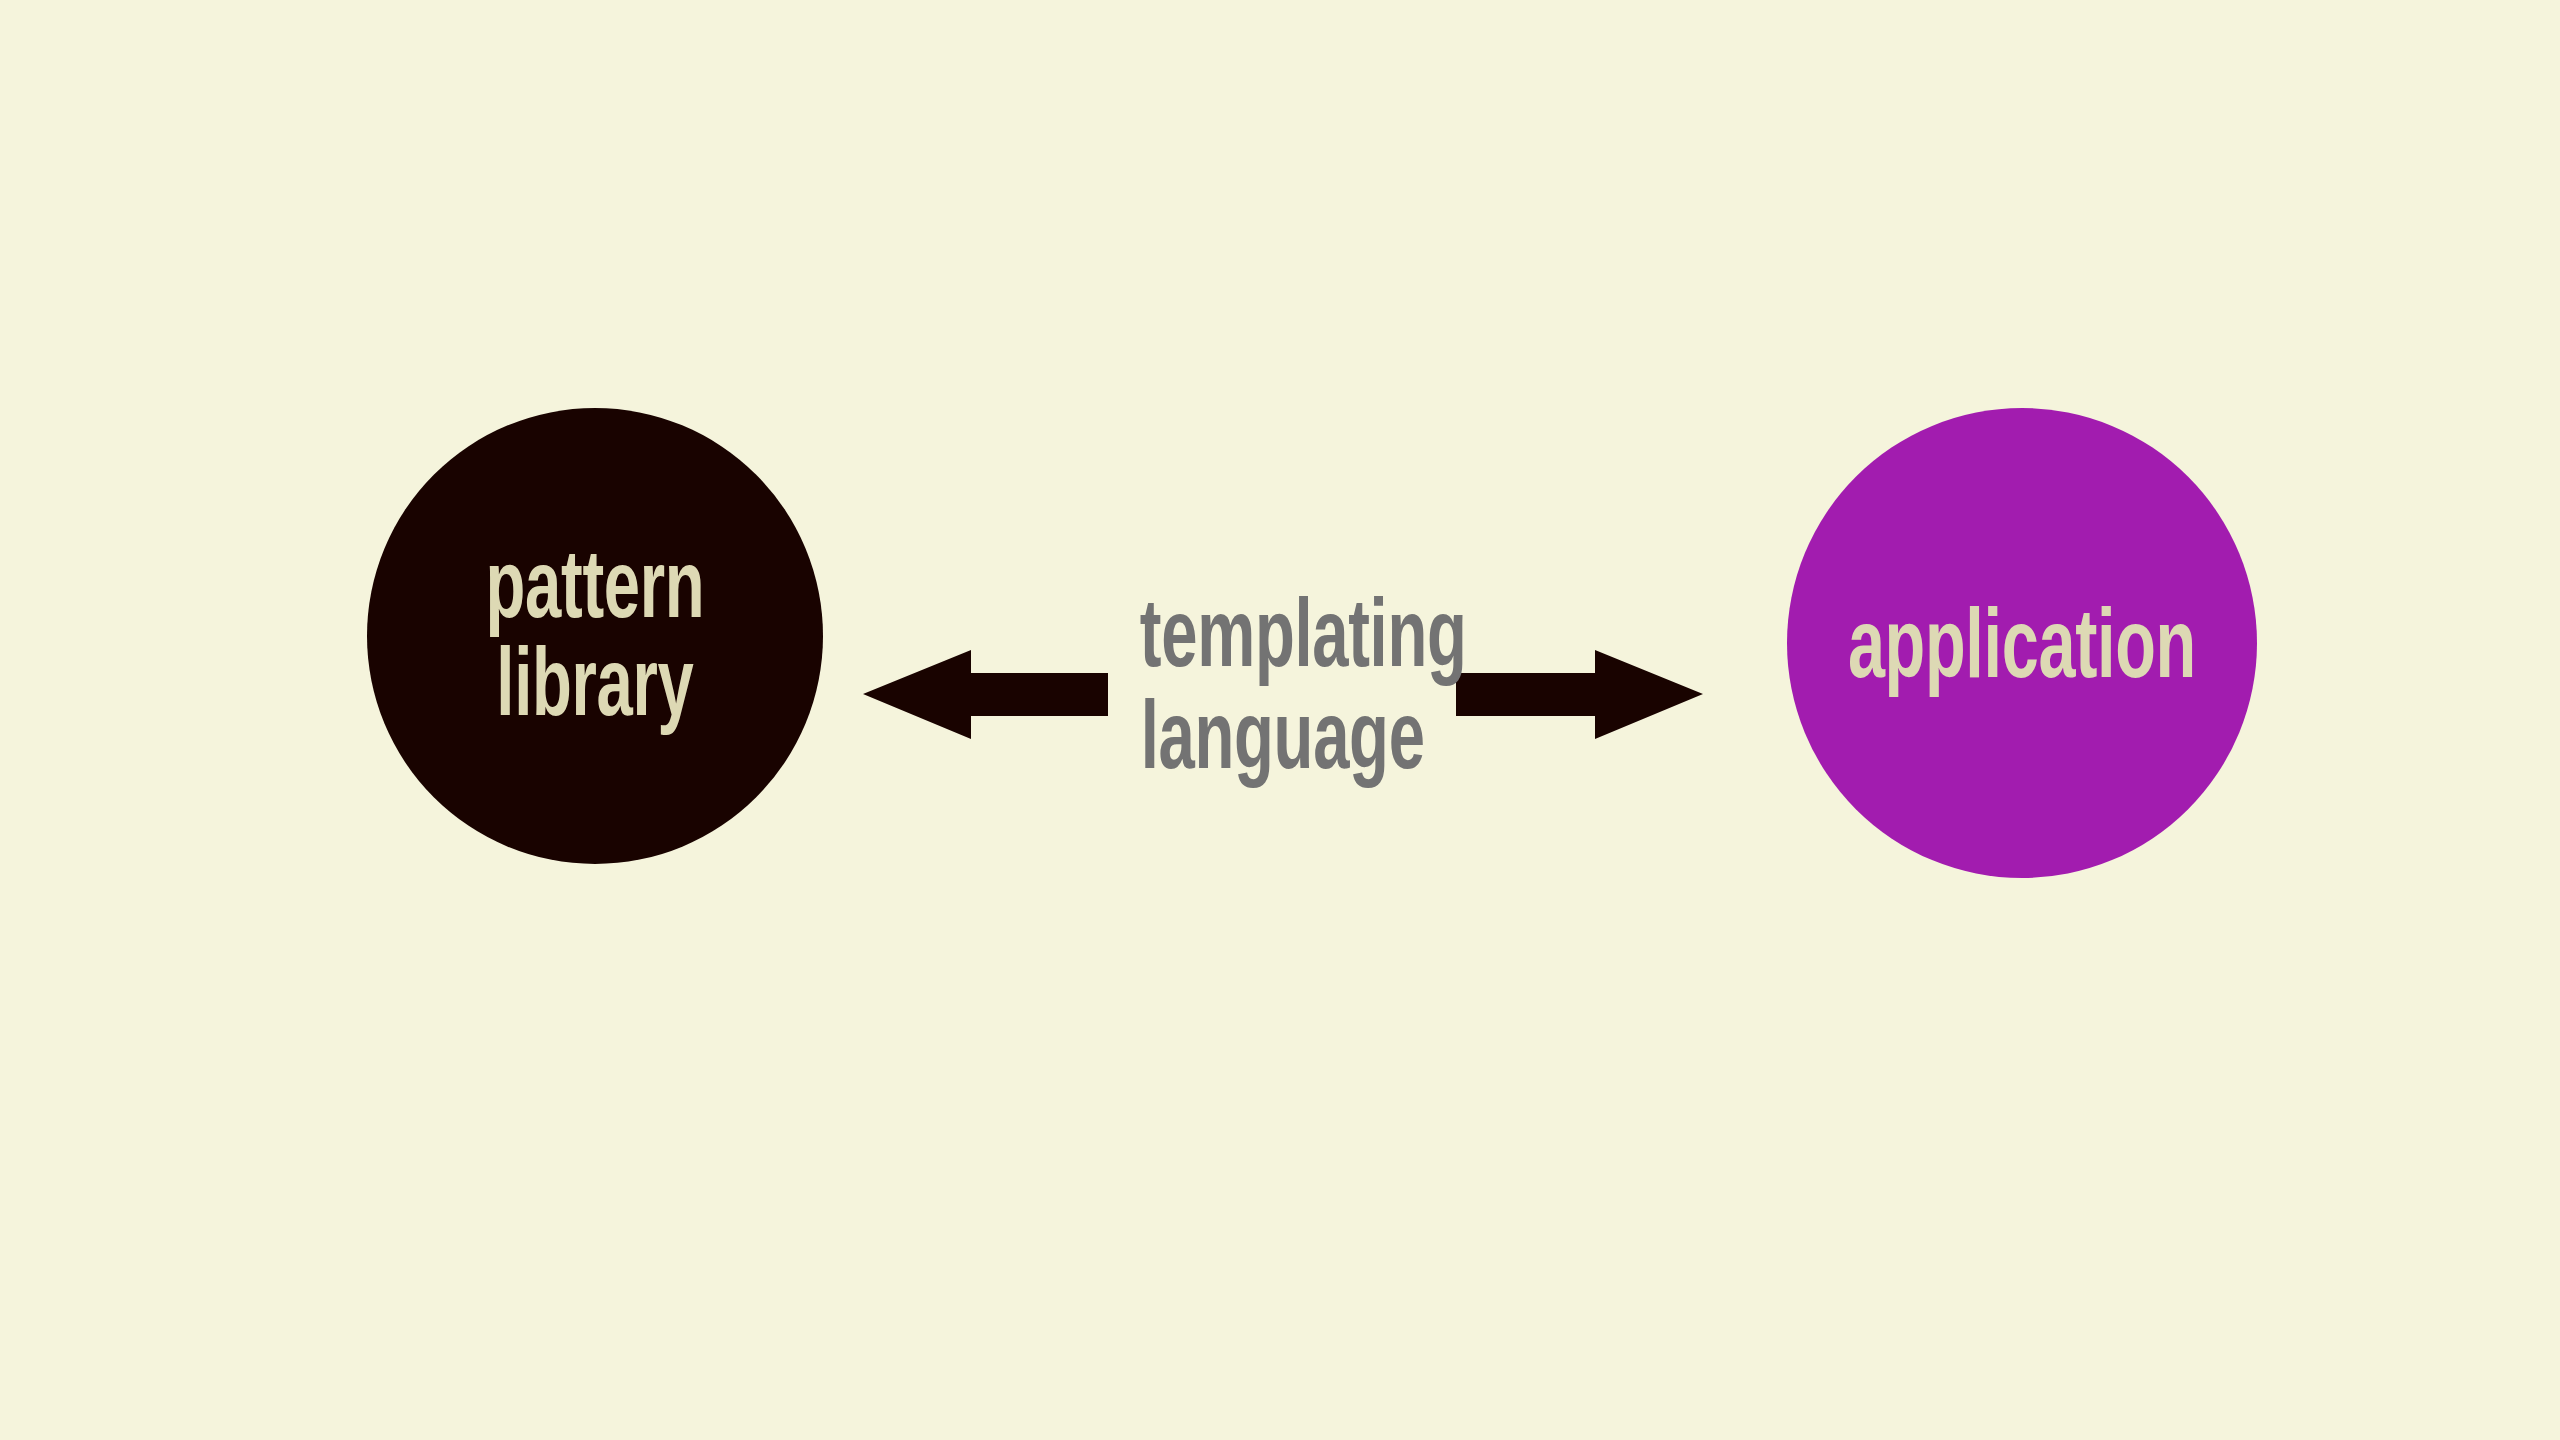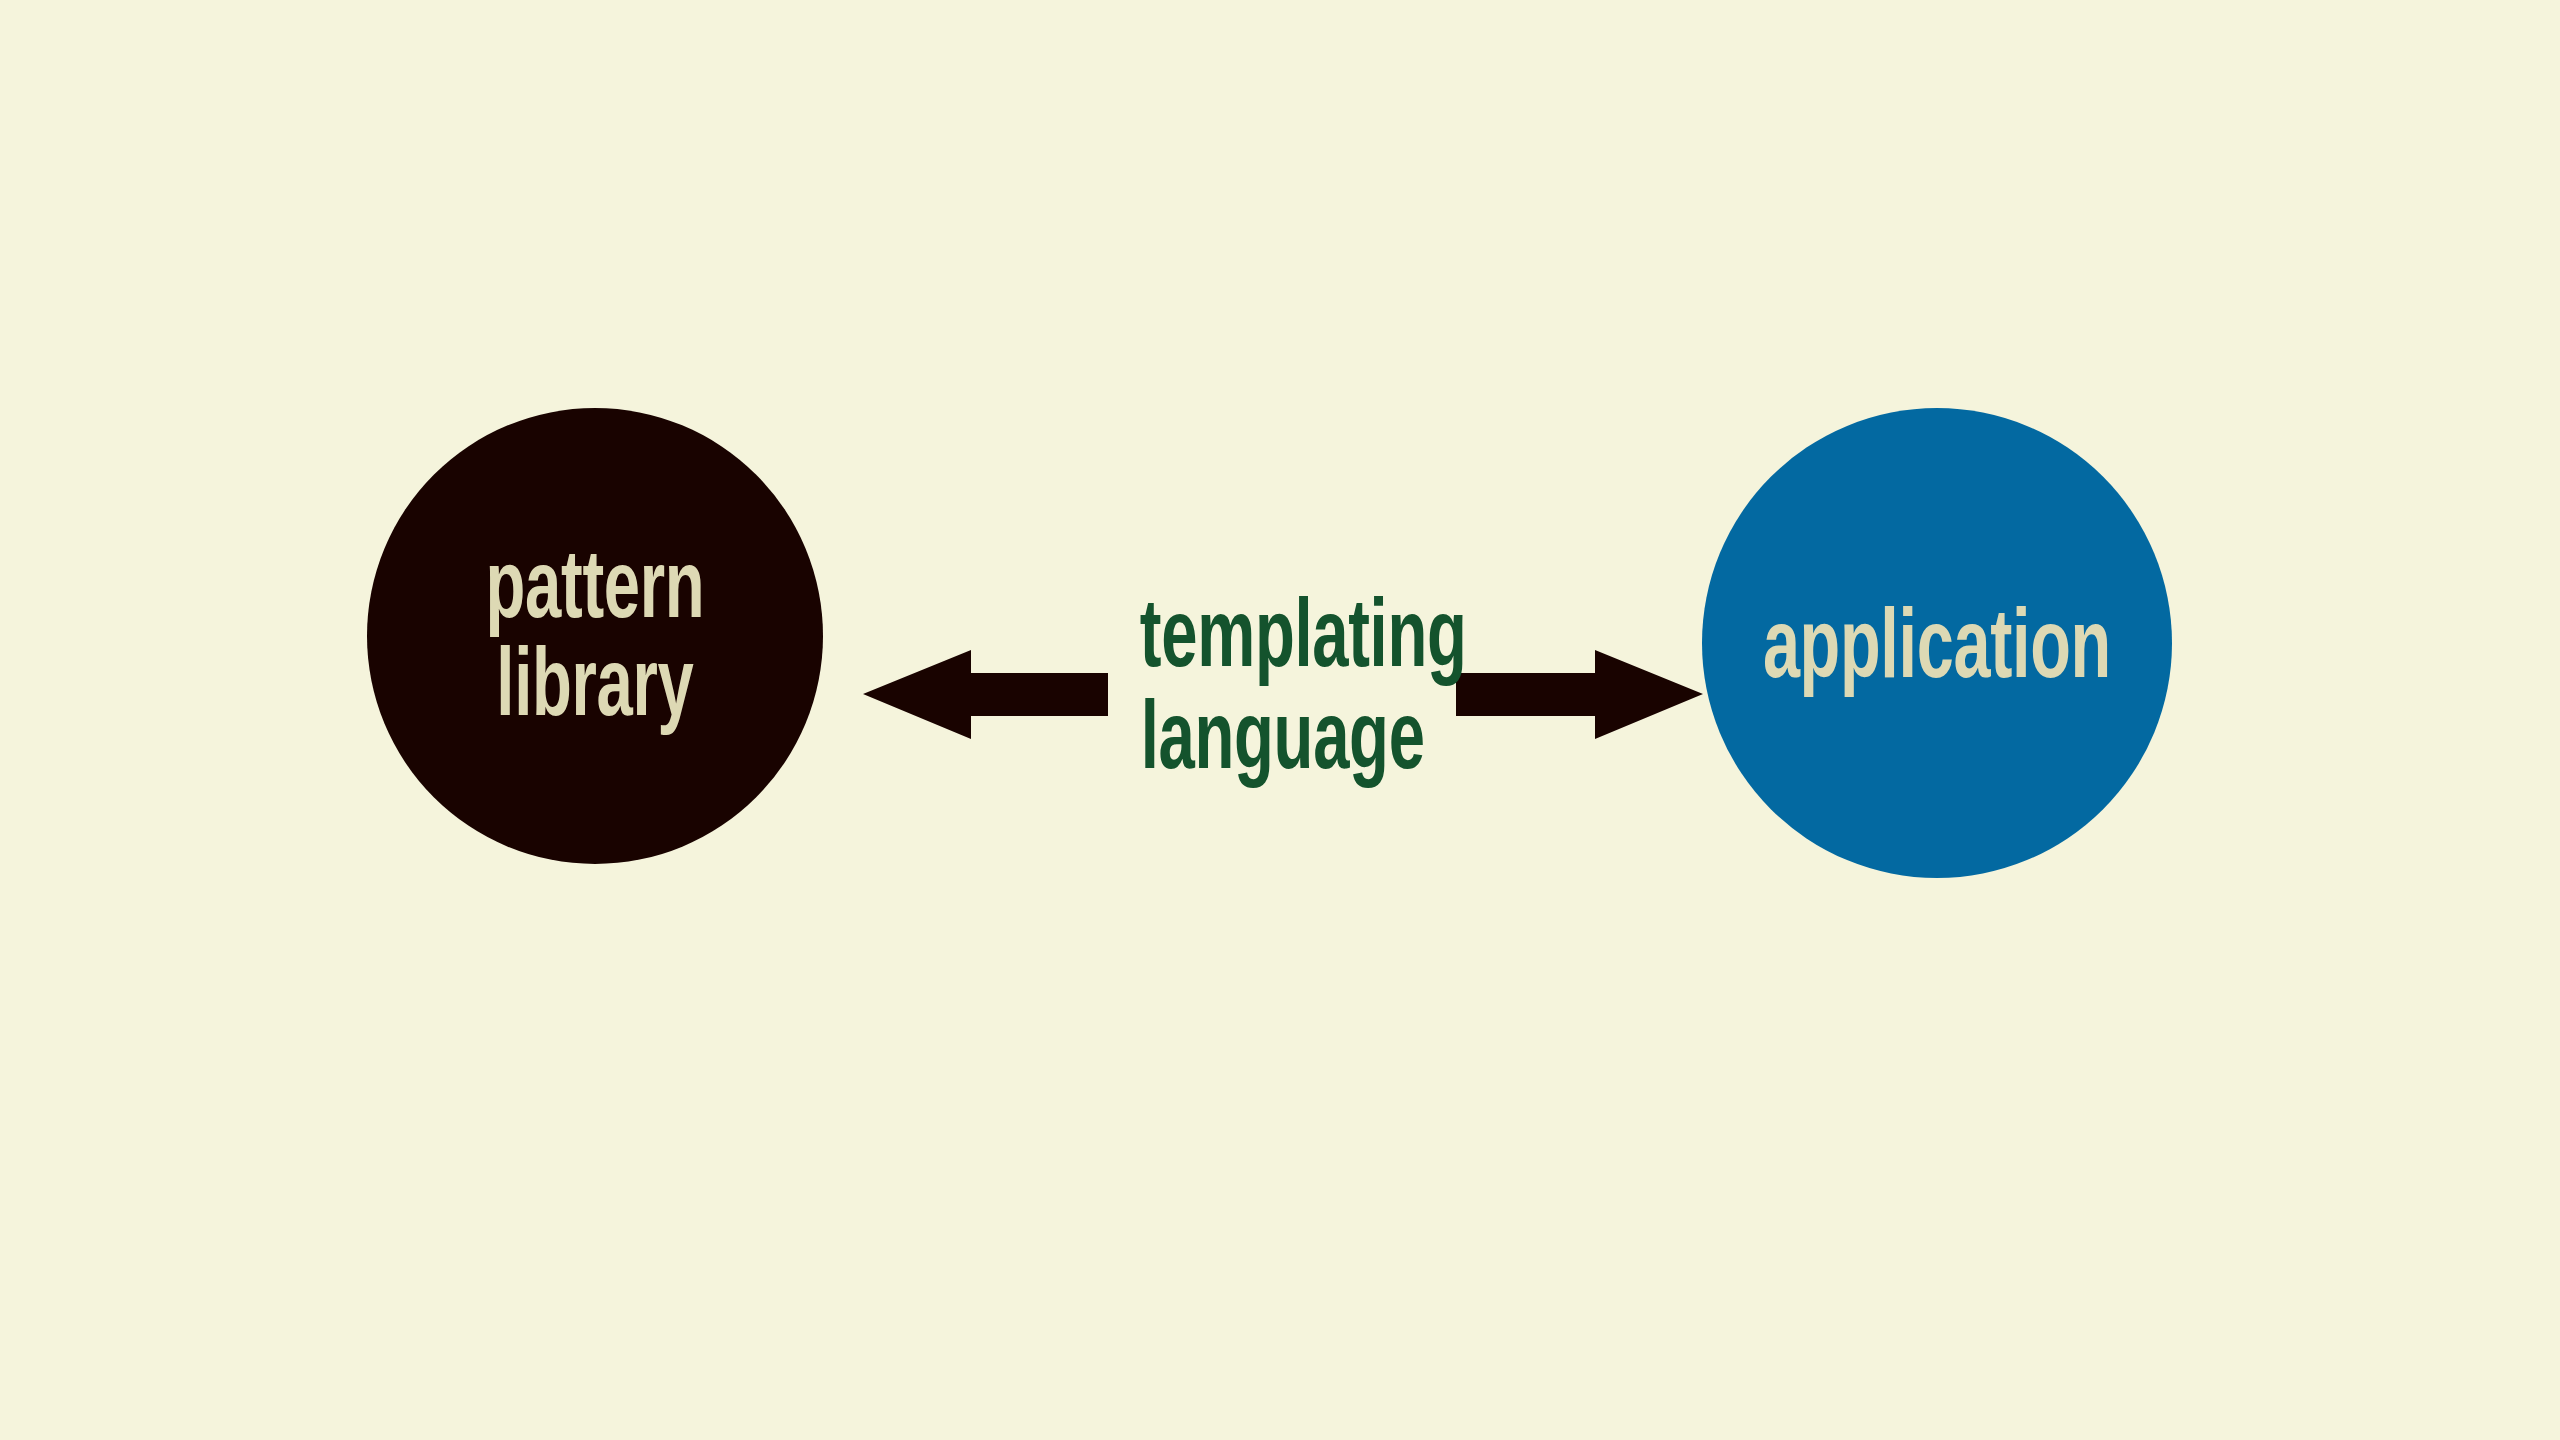--- a/index.html
+++ b/index.html
@@ -27,25 +27,25 @@
     text-align: center;
   }
   #node-pattern-library {
     left: 367px;
     top: 408px;
     width: 456px;
     height: 456px;
     background: #190300;
   }
   #node-application {
-    left: 1702px;
+    left: 1787px;
     top: 408px;
     width: 470px;
     height: 470px;
-    background: #0369a1;
+    background: #a21caf;
   }
   .node-label {
     font-weight: 700;
     font-stretch: condensed;
     font-size: 96px;
     line-height: 1.02;
     letter-spacing: -0.5px;
     transform: scaleX(0.68);
     transform-origin: center center;
     white-space: pre;
@@ -63,21 +63,21 @@
     position: absolute;
     left: 1063px;
     top: 582px;
     width: 440px;
     text-align: center;
     font-weight: 700;
     font-stretch: condensed;
     font-size: 96px;
     line-height: 1.06;
     letter-spacing: -0.5px;
-    color: #14532d;
+    color: #737373;
     white-space: pre;
     user-select: none;
   }
   #edge-label .edge-label-inner {
     display: inline-block;
     transform: scaleX(0.68);
     transform-origin: center center;
     white-space: pre;
   }
   .arrow-svg {

